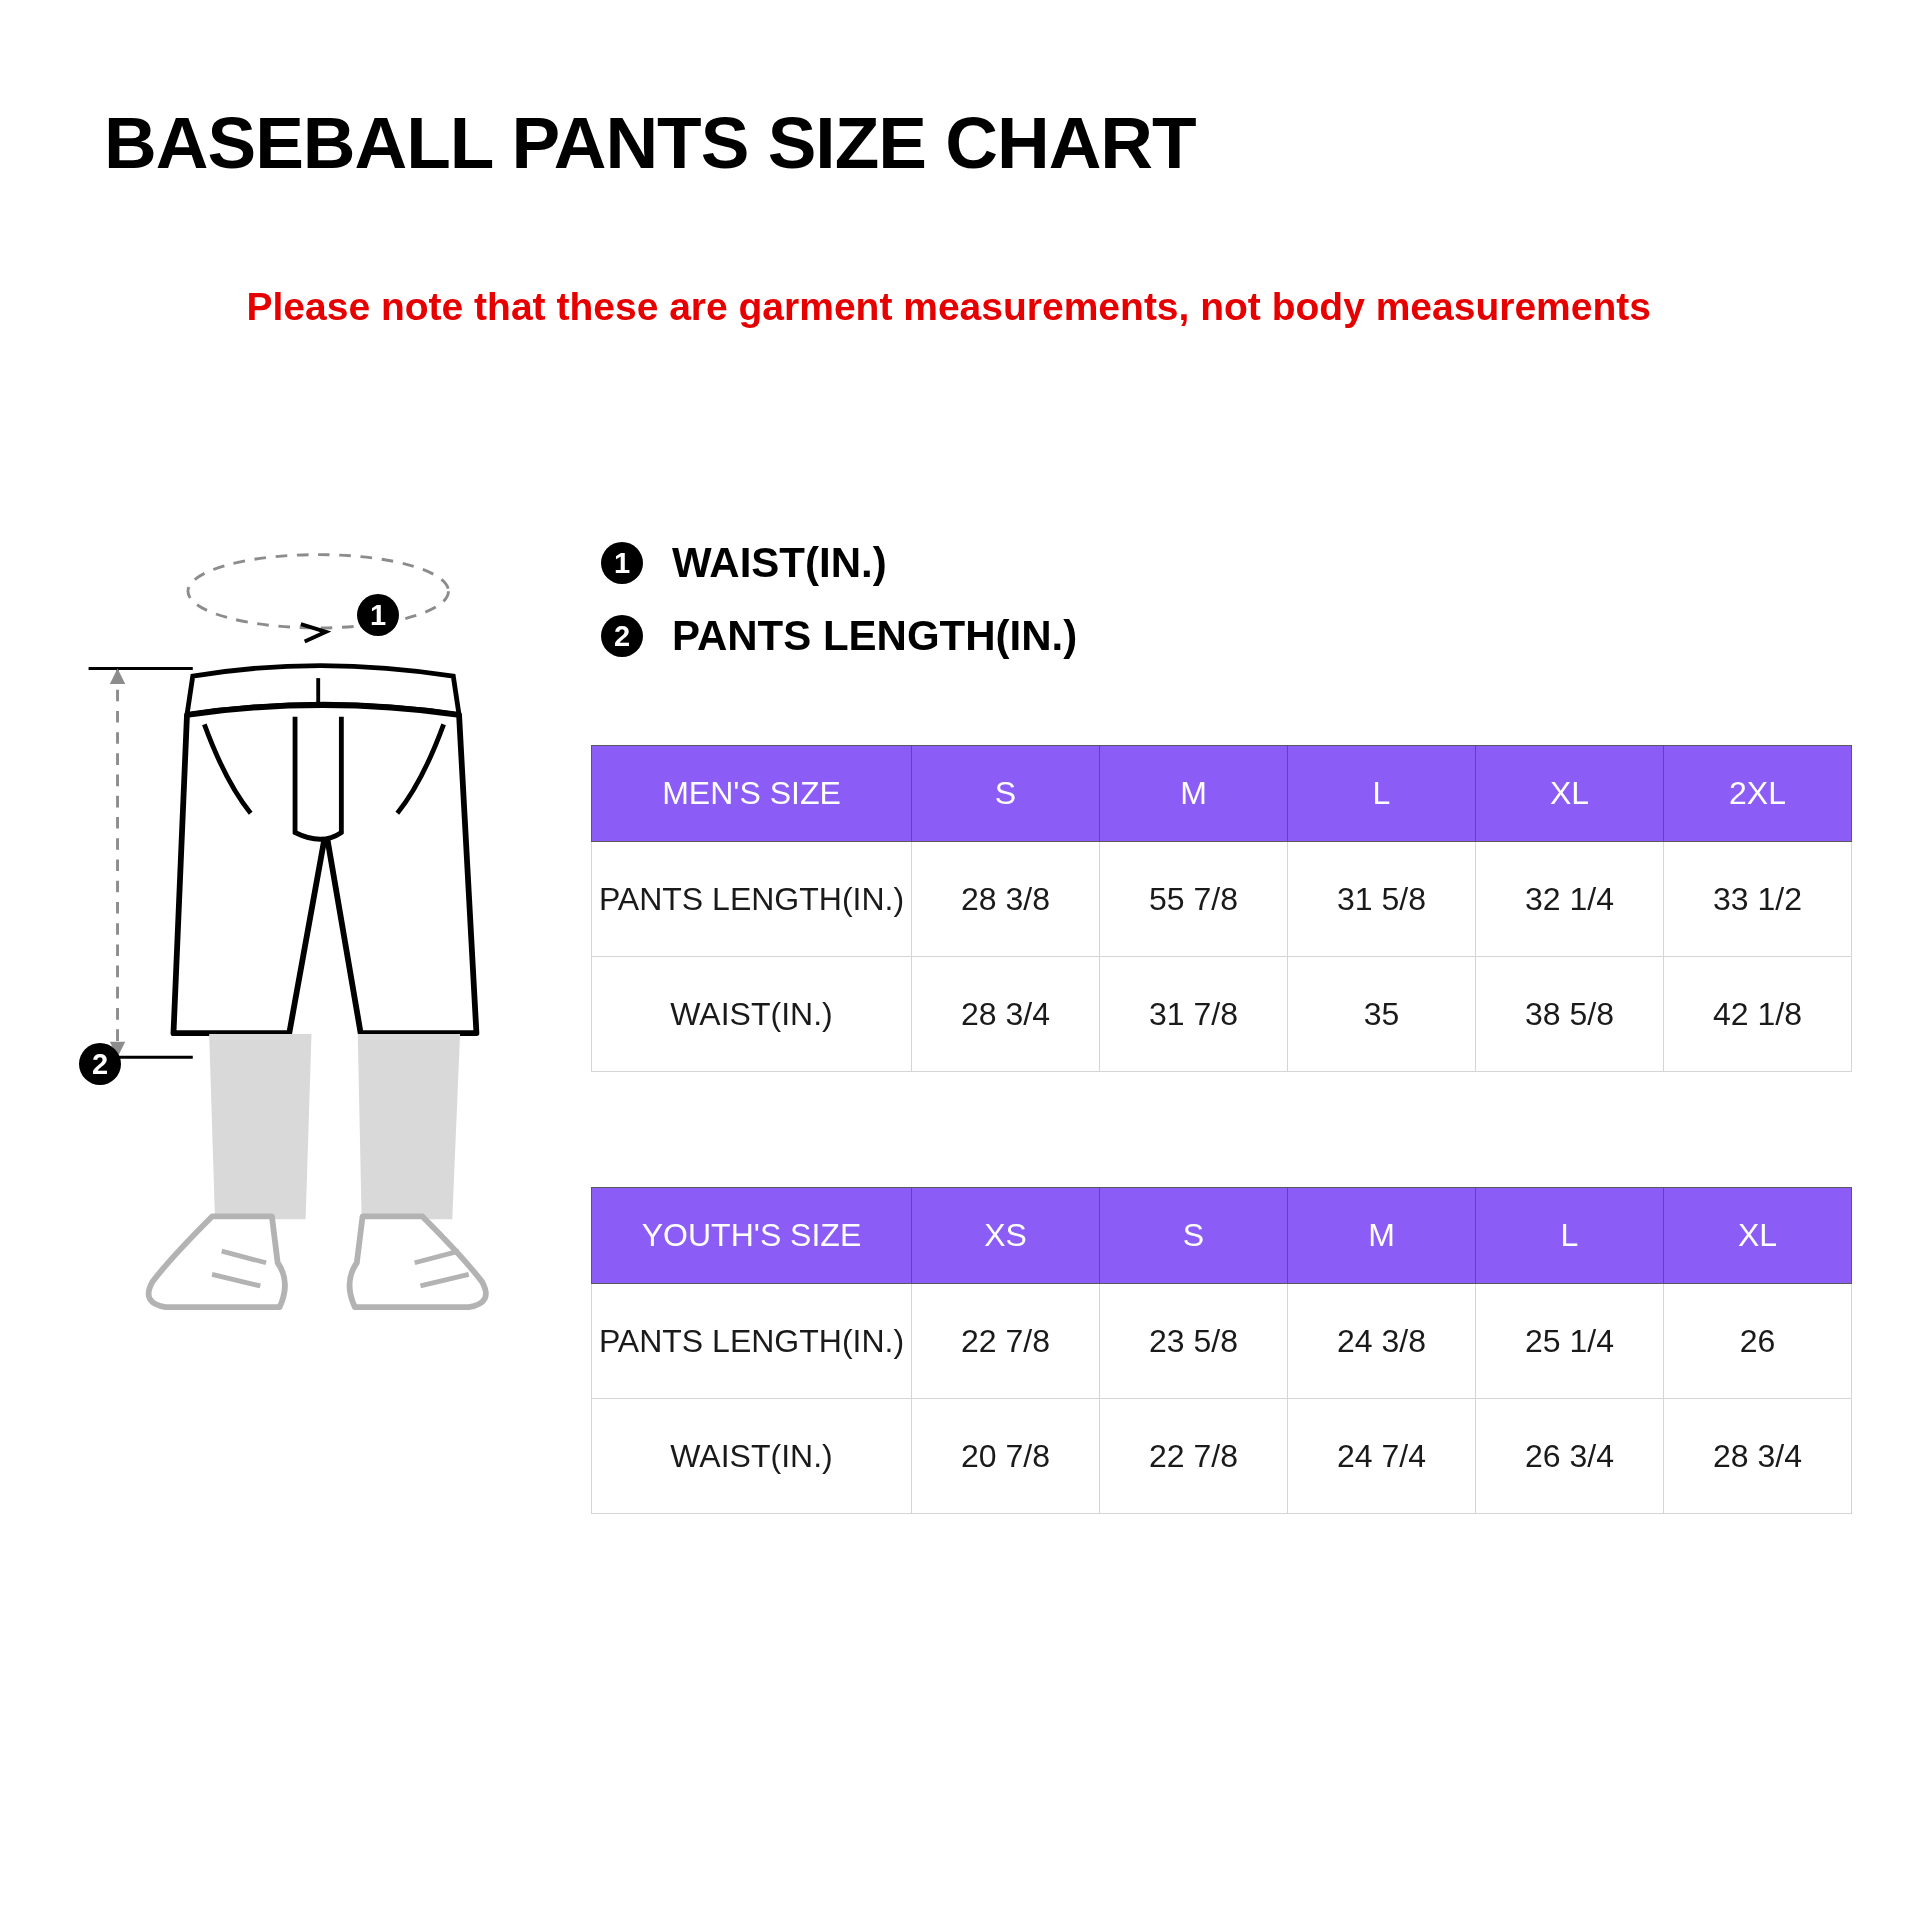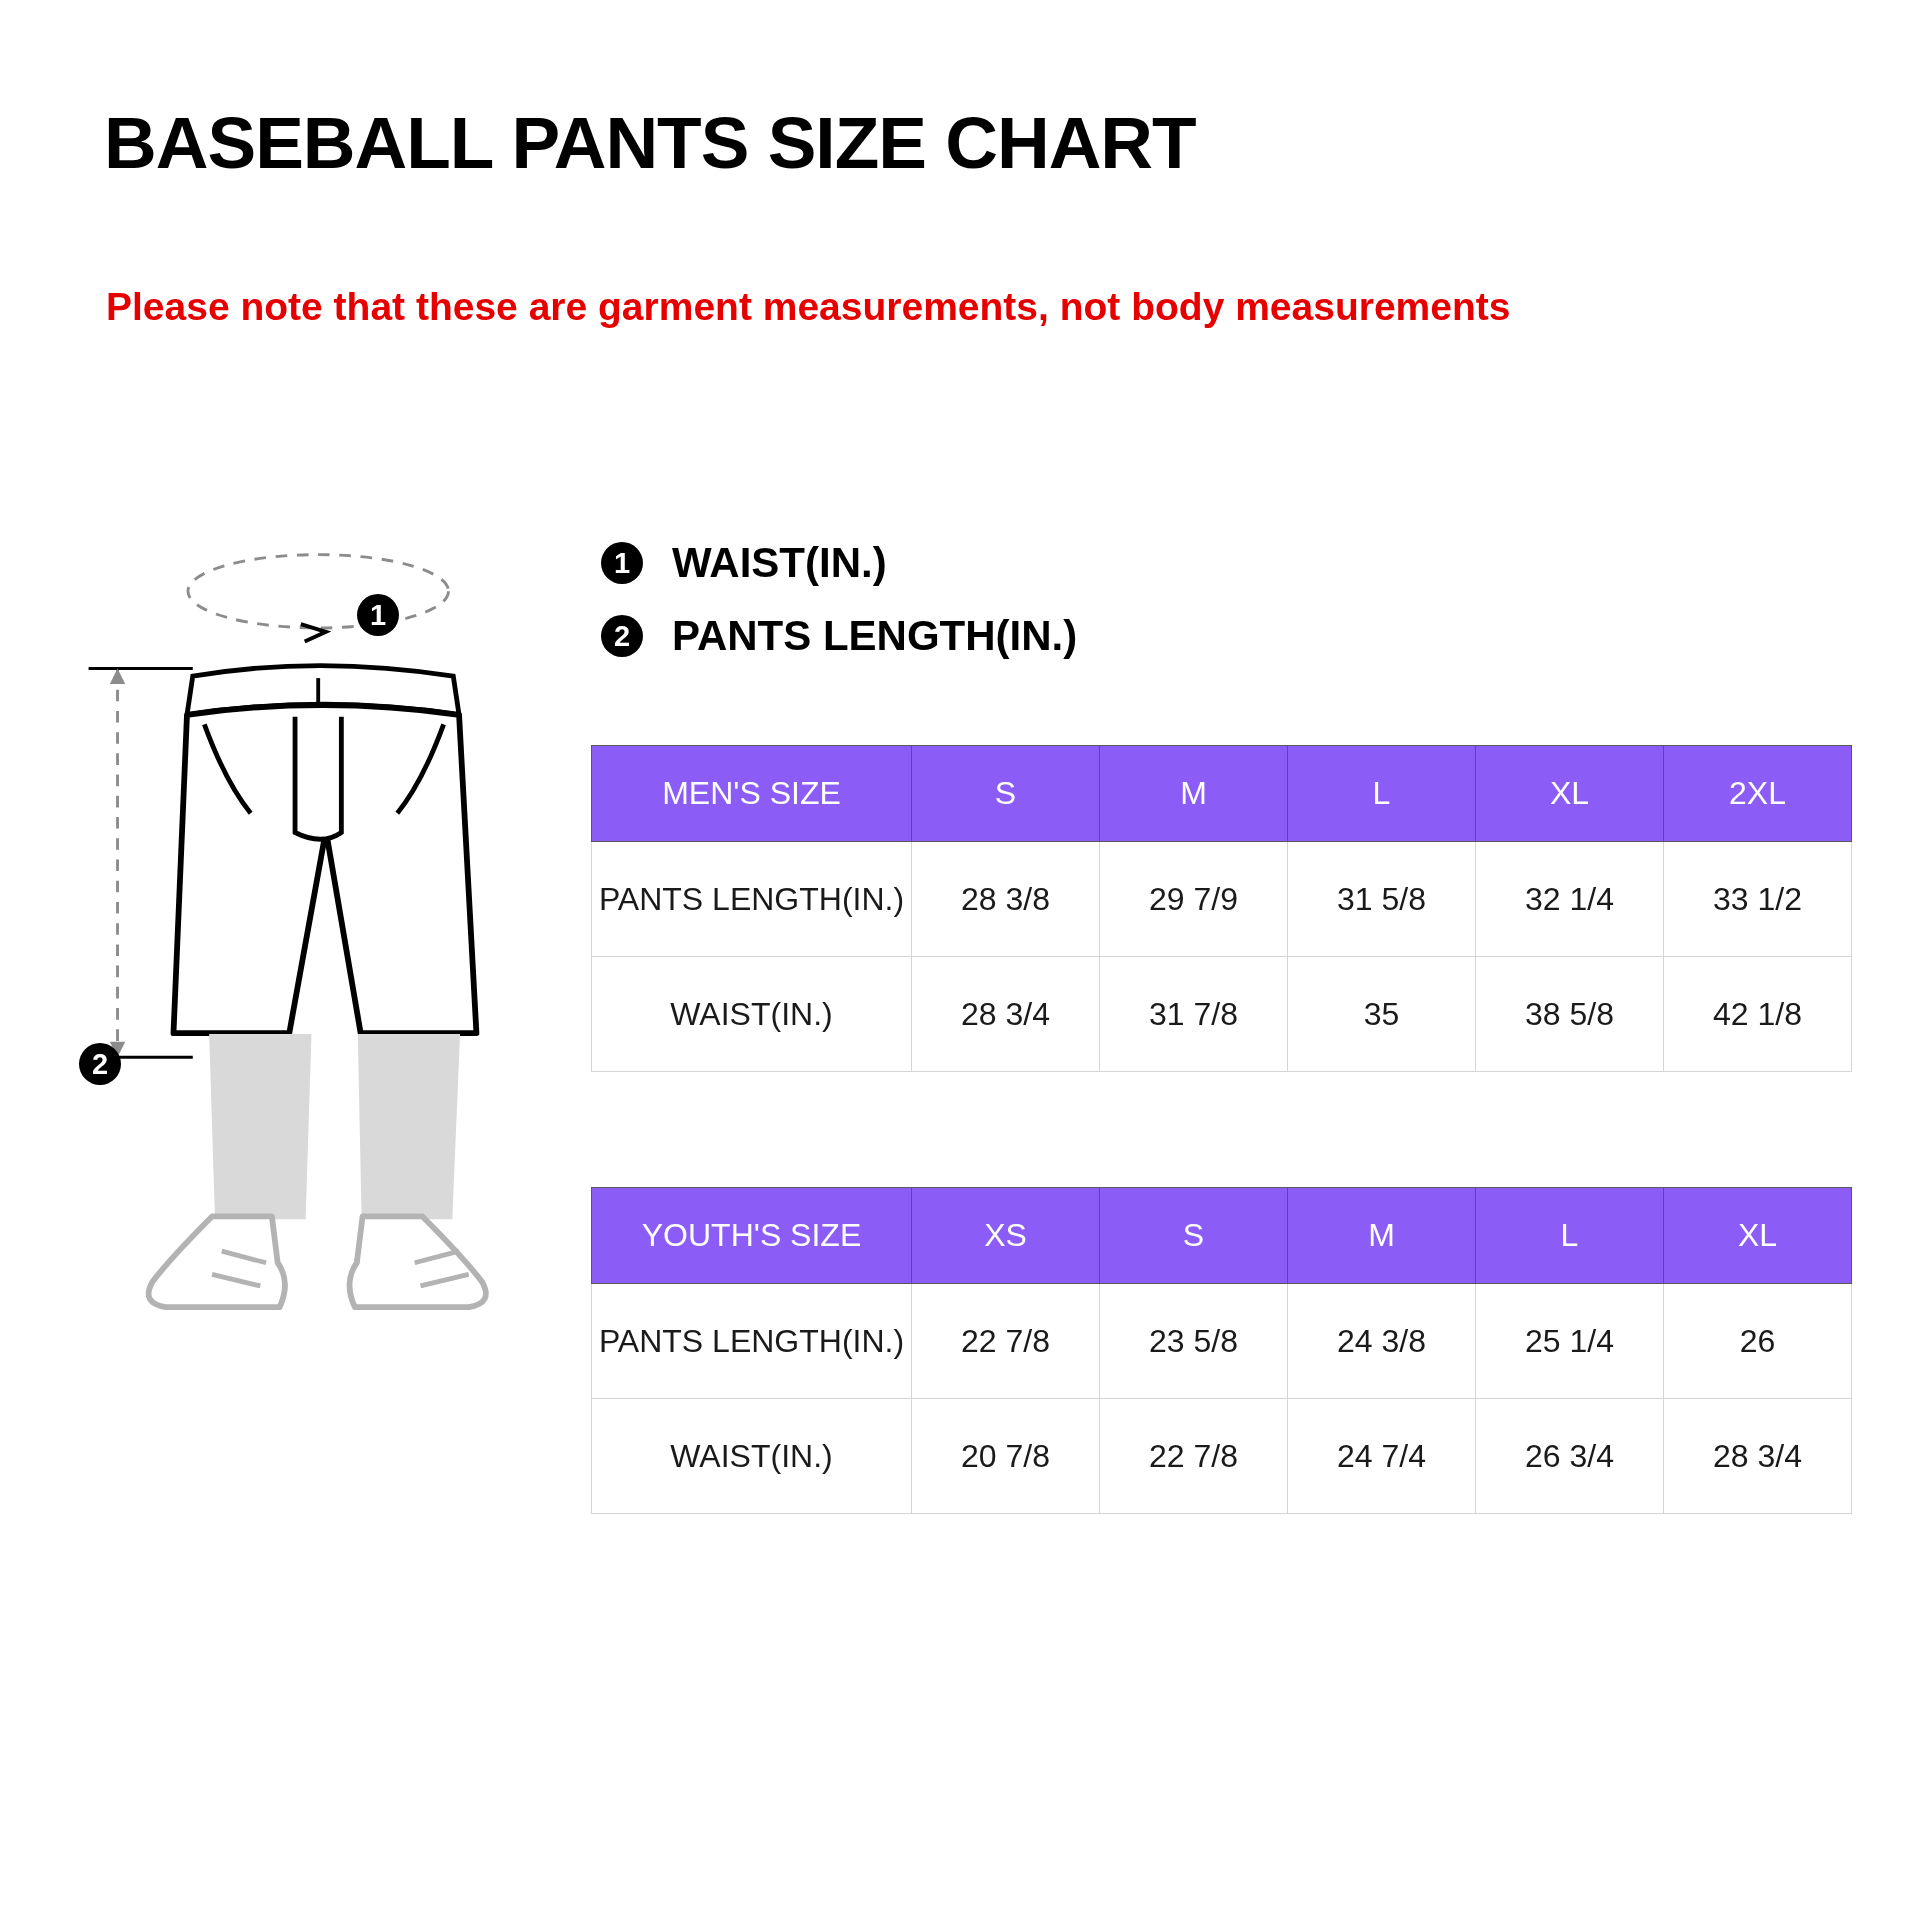--- a/index.html
+++ b/index.html
@@ -38,20 +38,21 @@
   
   .note {
     position: absolute;
     left: 106px;
     top: 282px;
     width: 1545px;
     font-size: 39px;
     font-weight: bold;
     color: #e60000;
     line-height: 1.28;
+    text-align: right;
   }
 
   
   .footer {
     position: absolute;
     left: 106px;
     top: 1813px;
     font-size: 39px;
     font-weight: bold;
     color: #e60000;
@@ -244,21 +245,21 @@
         <th class="col-val">M</th>
         <th class="col-val">L</th>
         <th class="col-val">XL</th>
         <th class="col-val">2XL</th>
       </tr>
     </thead>
     <tbody>
       <tr>
         <td class="rowhead">PANTS LENGTH(IN.)</td>
         <td>28 3/8</td>
-        <td>29 7/9</td>
+        <td>55 7/8</td>
         <td>31 5/8</td>
         <td>32 1/4</td>
         <td>33 1/2</td>
       </tr>
       <tr>
         <td class="rowhead">WAIST(IN.)</td>
         <td>28 3/4</td>
         <td>31 7/8</td>
         <td>35</td>
         <td>38 5/8</td>

